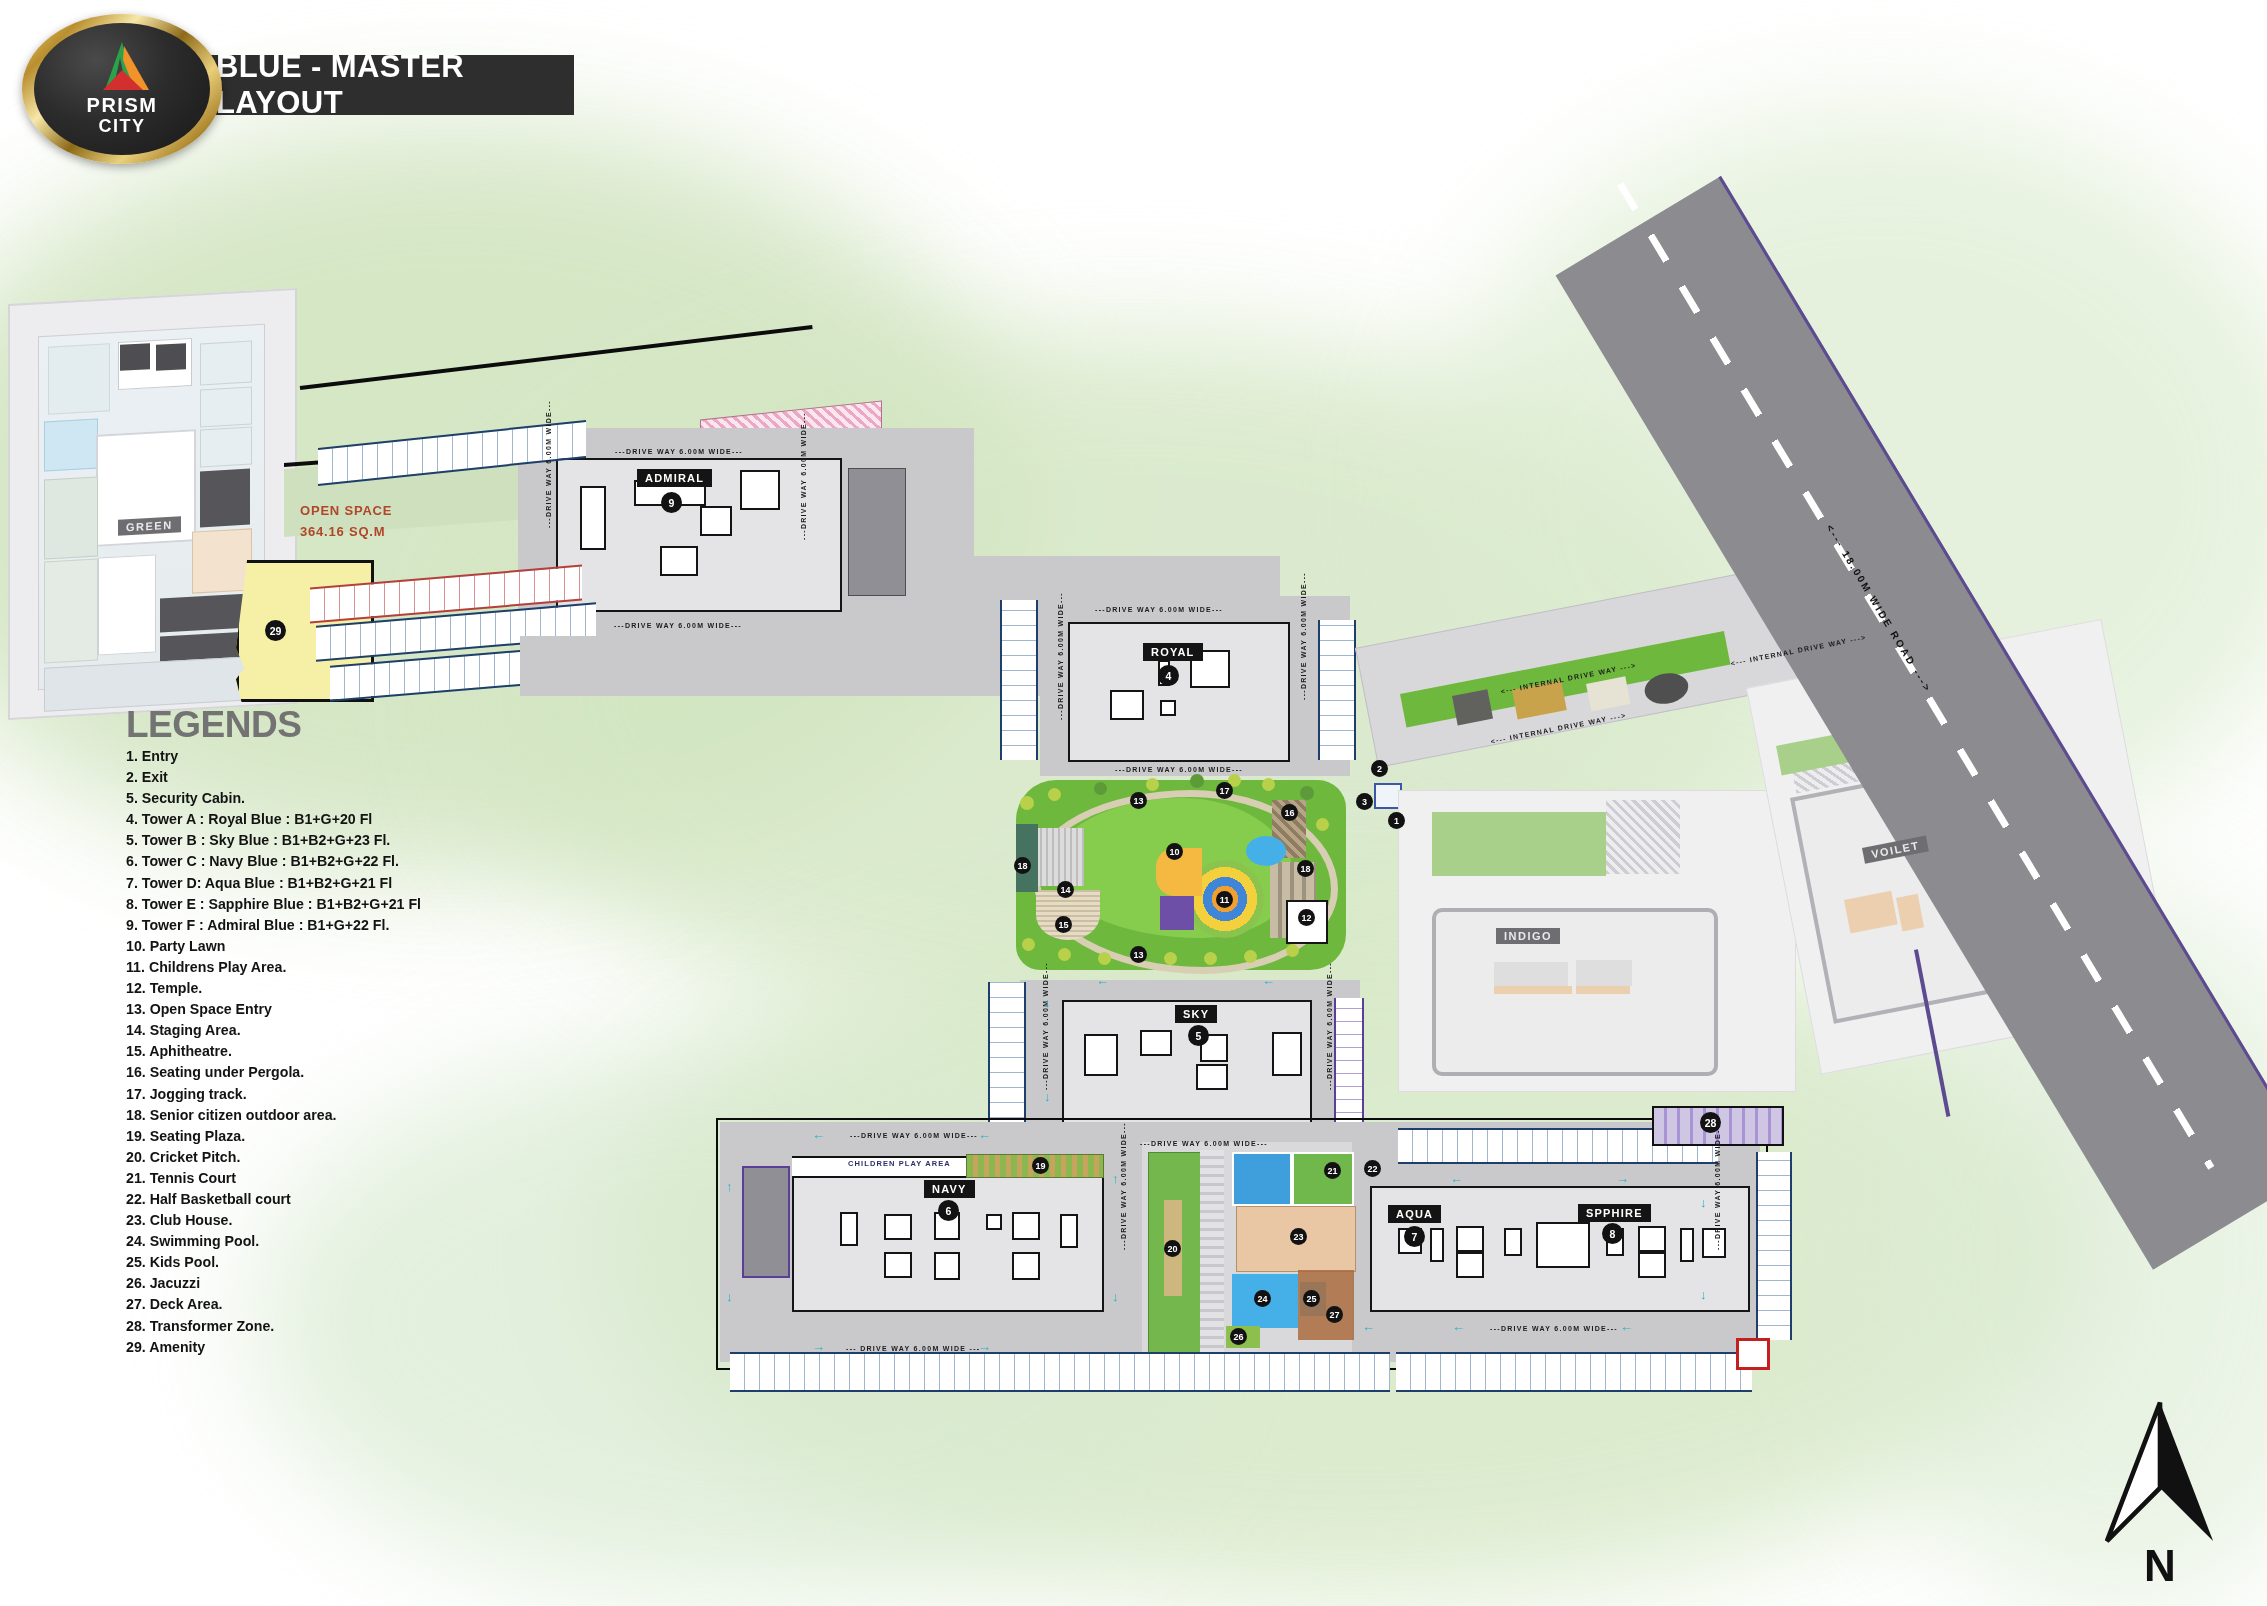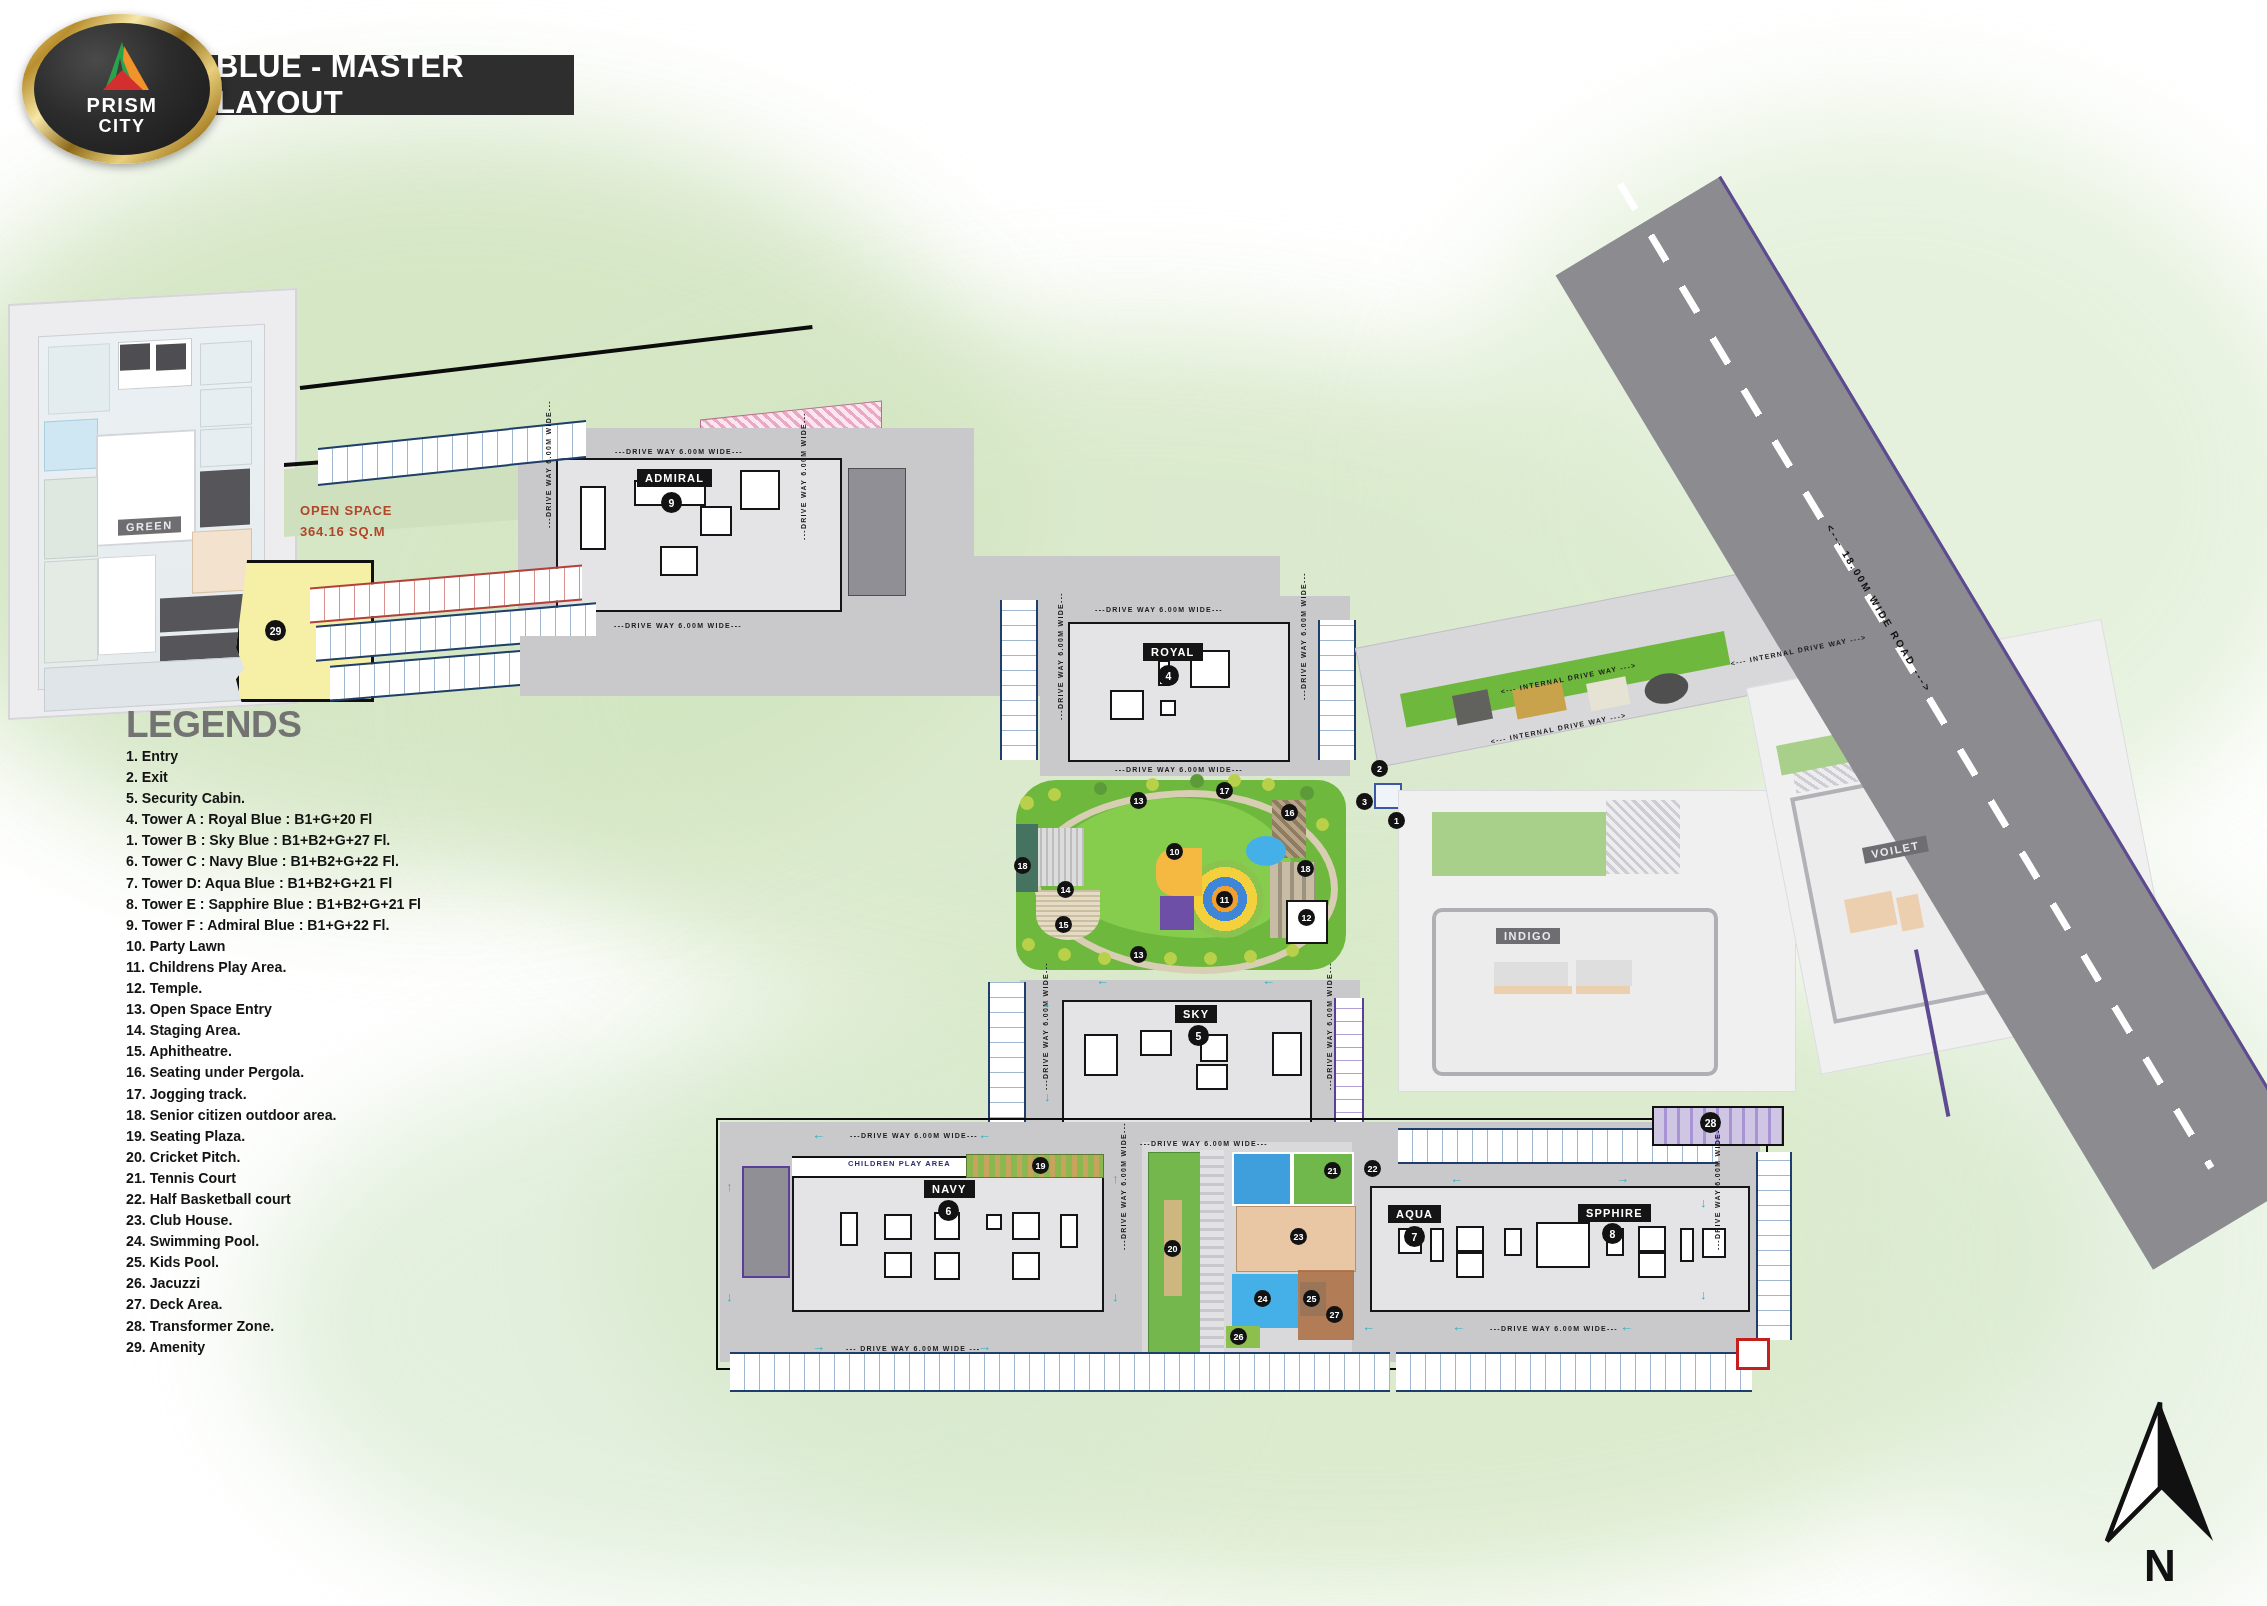--- a/index.html
+++ b/index.html
@@ -408,21 +408,21 @@
   </div>
 </div>
 
 <div id="legends">
   <div id="legends-title">LEGENDS</div>
   <div id="legends-list">
       <div class="legend-row">1. Entry</div>
       <div class="legend-row">2. Exit</div>
       <div class="legend-row">5. Security Cabin.</div>
       <div class="legend-row">4. Tower A : Royal Blue : B1+G+20 Fl</div>
-      <div class="legend-row">1. Tower B : Sky Blue : B1+B2+G+27 Fl.</div>
+      <div class="legend-row">5. Tower B : Sky Blue : B1+B2+G+23 Fl.</div>
       <div class="legend-row">6. Tower C : Navy Blue : B1+B2+G+22 Fl.</div>
       <div class="legend-row">7. Tower D: Aqua Blue : B1+B2+G+21 Fl</div>
       <div class="legend-row">8. Tower E : Sapphire Blue : B1+B2+G+21 Fl</div>
       <div class="legend-row">9. Tower F : Admiral Blue : B1+G+22 Fl.</div>
       <div class="legend-row">10. Party Lawn</div>
       <div class="legend-row">11. Childrens Play Area.</div>
       <div class="legend-row">12. Temple.</div>
       <div class="legend-row">13. Open Space Entry</div>
       <div class="legend-row">14. Staging Area.</div>
       <div class="legend-row">15. Aphitheatre.</div>

